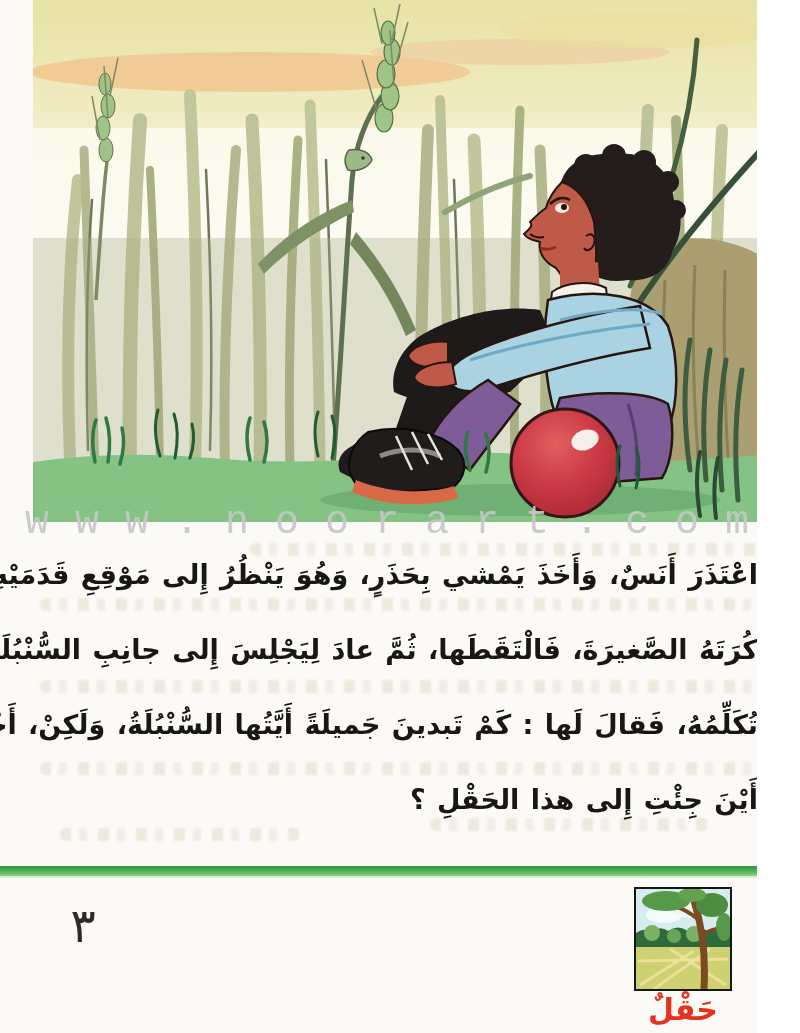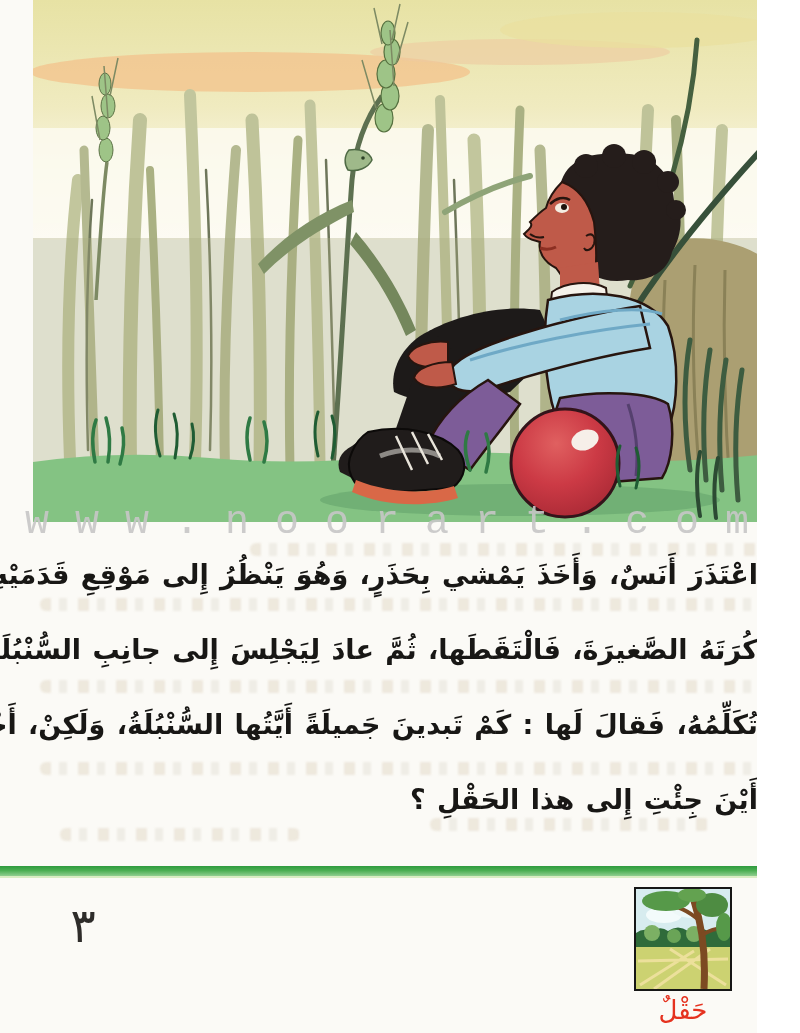--- a/index.html
+++ b/index.html
@@ -53,22 +53,22 @@
     font-size:47px; color:#2e2c2a; text-align:center; line-height:60px;
   }
   .vocab{ position:absolute; left:634px; top:887px; width:100px; z-index:2;}
   .vocab-frame{
     width:94px; height:100px; border:2px solid #161616; background:#d7ecef;
     overflow:hidden;
   }
   .vocab-frame svg{display:block; width:94px; height:100px;}
   .vocab-caption{
     direction:rtl; margin-top:2px; width:98px; text-align:center;
-    font-family:"DejaVu Sans", sans-serif; font-weight:400;
-    font-size:26px; color:#e5321f; line-height:34px;
+    font-family:"DejaVu Sans", sans-serif; font-weight:700;
+    font-size:30px; color:#e5321f; line-height:34px;
   }
 </style>
 </head>
 <body>
 
 <div class="page">
 
   <div class="illustration">
     <svg viewBox="33 0 737 522" preserveAspectRatio="none">
       <defs>

